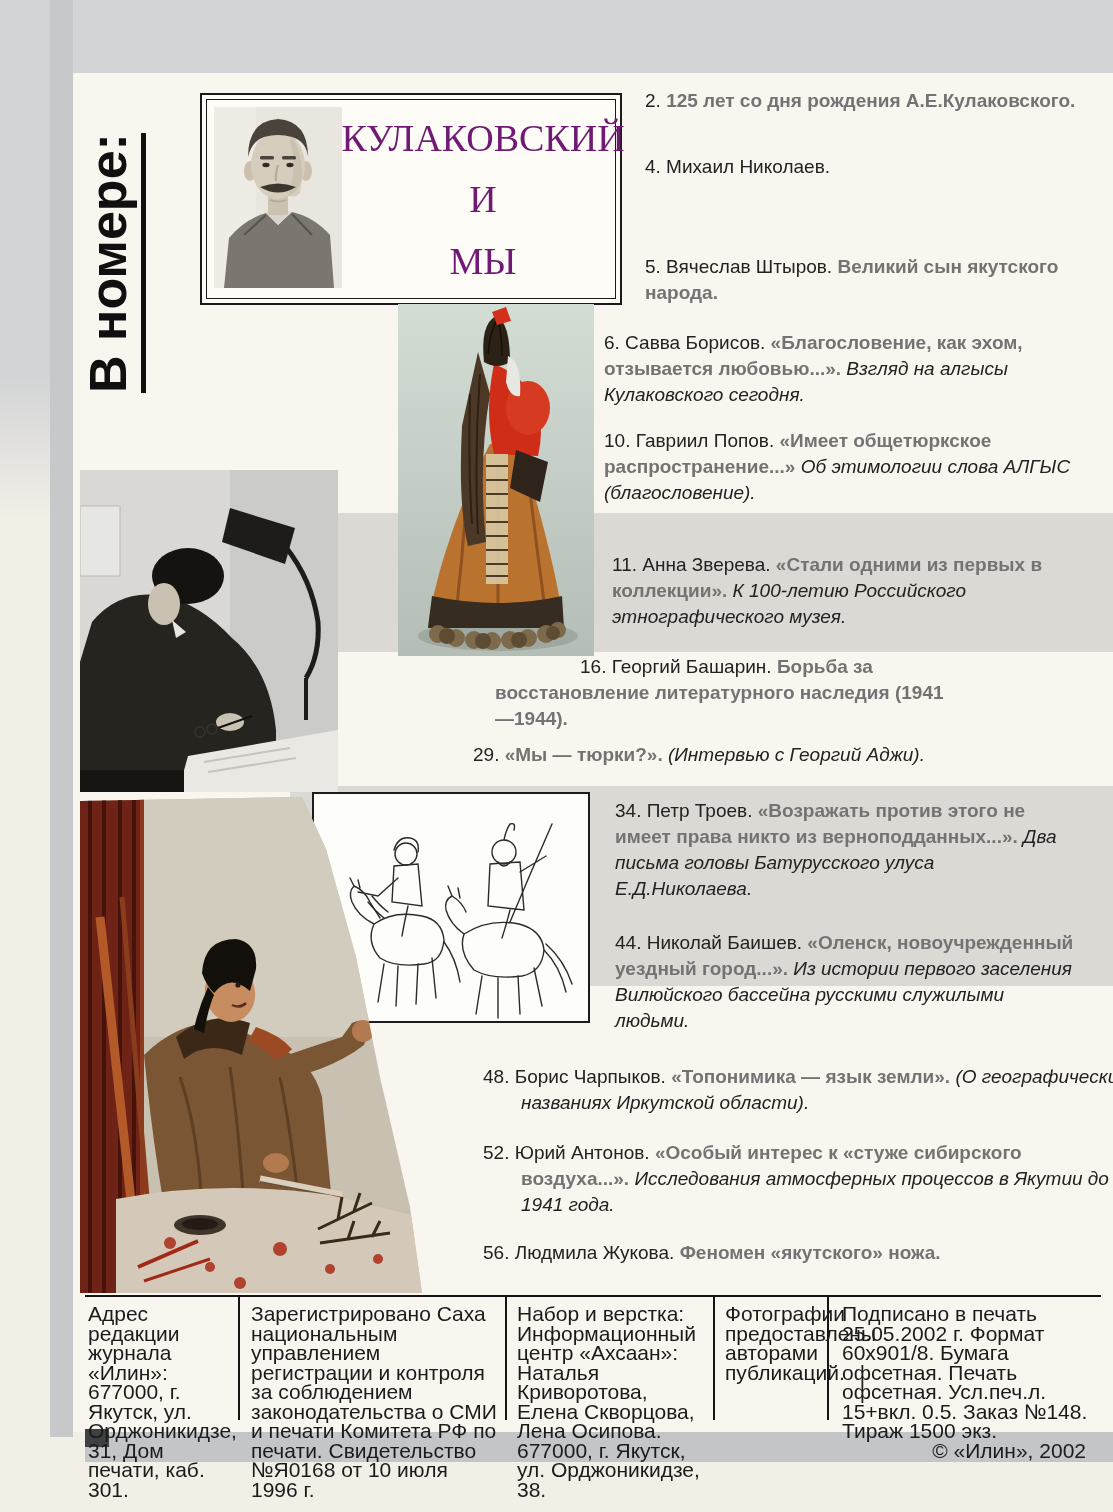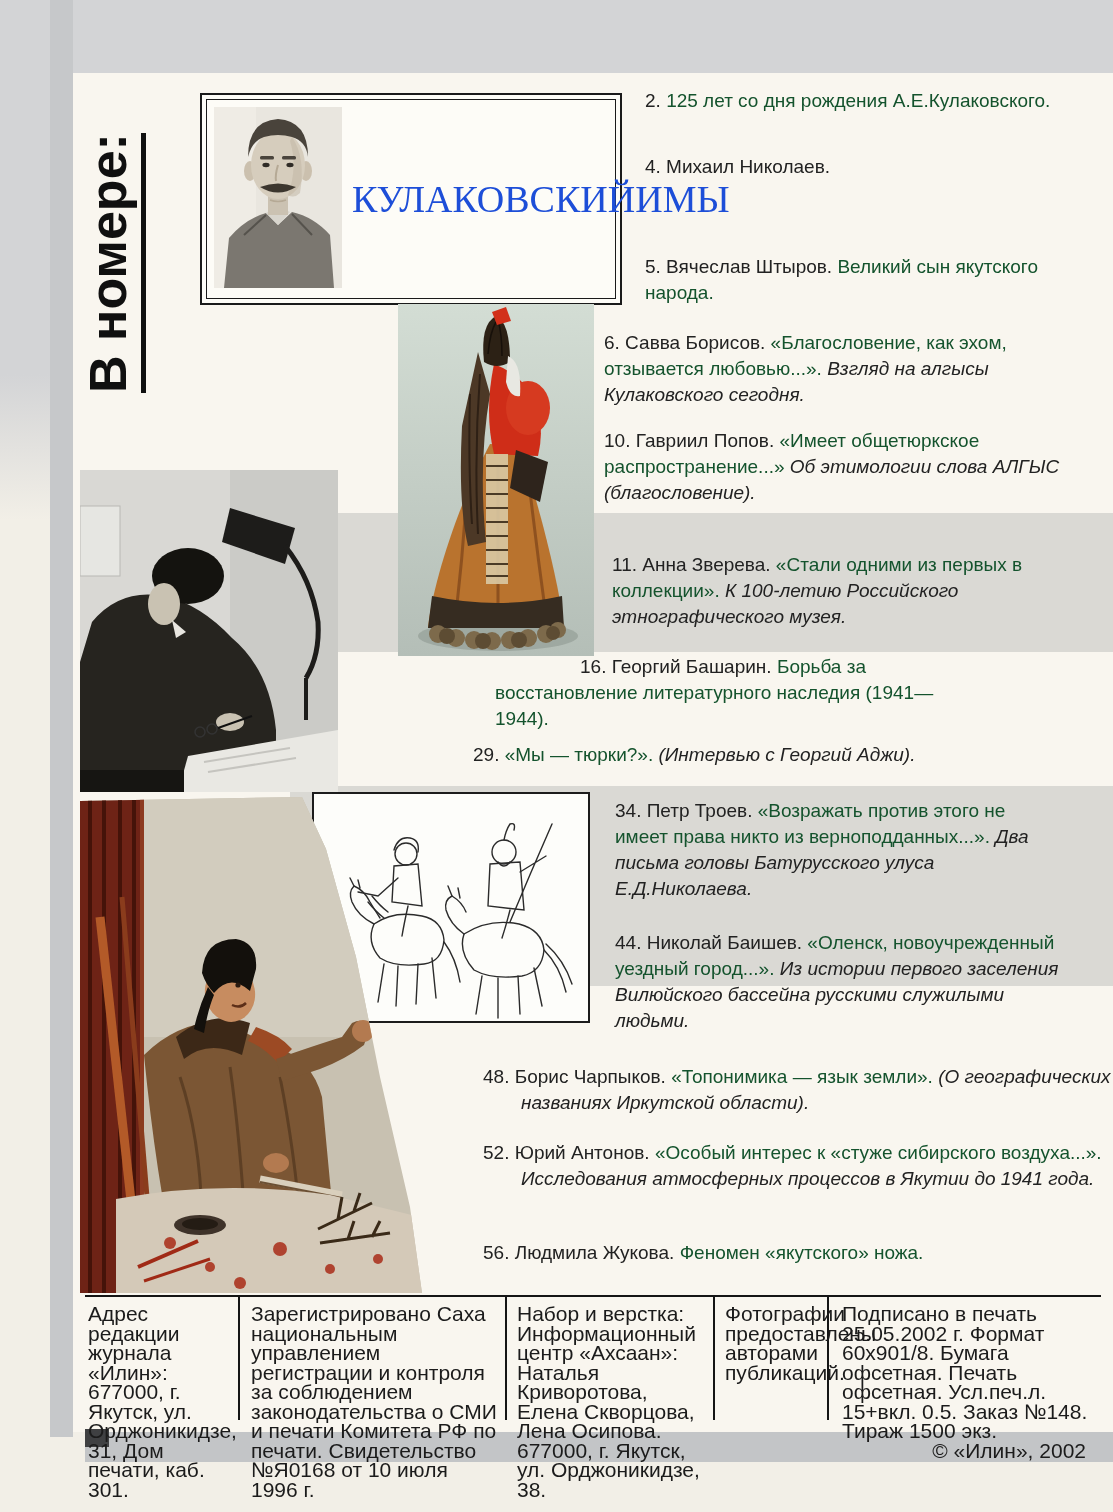--- a/index.html
+++ b/index.html
@@ -25,27 +25,27 @@
           font-size:52px;font-weight:700;color:#101010;white-space:nowrap;
           border-bottom:5px solid #101010;padding-bottom:3px;letter-spacing:0px;}
 
   
   .hbox{left:200px;top:93px;width:418px;height:208px;border:2px solid #1a1a1a;
         background:#fdfcf7;}
   .hbox-inner{position:absolute;left:4px;top:4px;right:4px;bottom:4px;
               border:1px solid #1a1a1a;}
   .hportrait{position:absolute;left:12px;top:12px;width:128px;height:181px;}
   .htitle{position:absolute;left:150px;top:0;width:262px;height:100%;
-          display:flex;flex-direction:row;justify-content:space-evenly;
+          display:flex;flex-direction:column;justify-content:space-evenly;
           align-items:center;font-family:"Liberation Serif",serif;
-          font-size:38px;color:#1d4ed8;letter-spacing:0px;line-height:1;}
+          font-size:38px;color:#701a75;letter-spacing:0px;line-height:1;}
 
   
   .entry{font-size:19px;line-height:26px;color:#222;}
-  .entry .t{font-weight:400;color:#14532d;}
+  .entry .t{font-weight:700;color:#737373;}
   .entry .n{font-style:italic;}
   .lead-block{display:block;}
   .hang{padding-left:38px;text-indent:-38px;}
   .ind16{text-indent:85px;}
 
   .e2 {left:645px;top:88px;  width:455px;}
   .e4 {left:645px;top:154px; width:450px;}
   .e5 {left:645px;top:254px; width:455px;}
   .e6 {left:604px;top:330px; width:465px;}
   .e10{left:604px;top:428px; width:470px;}

